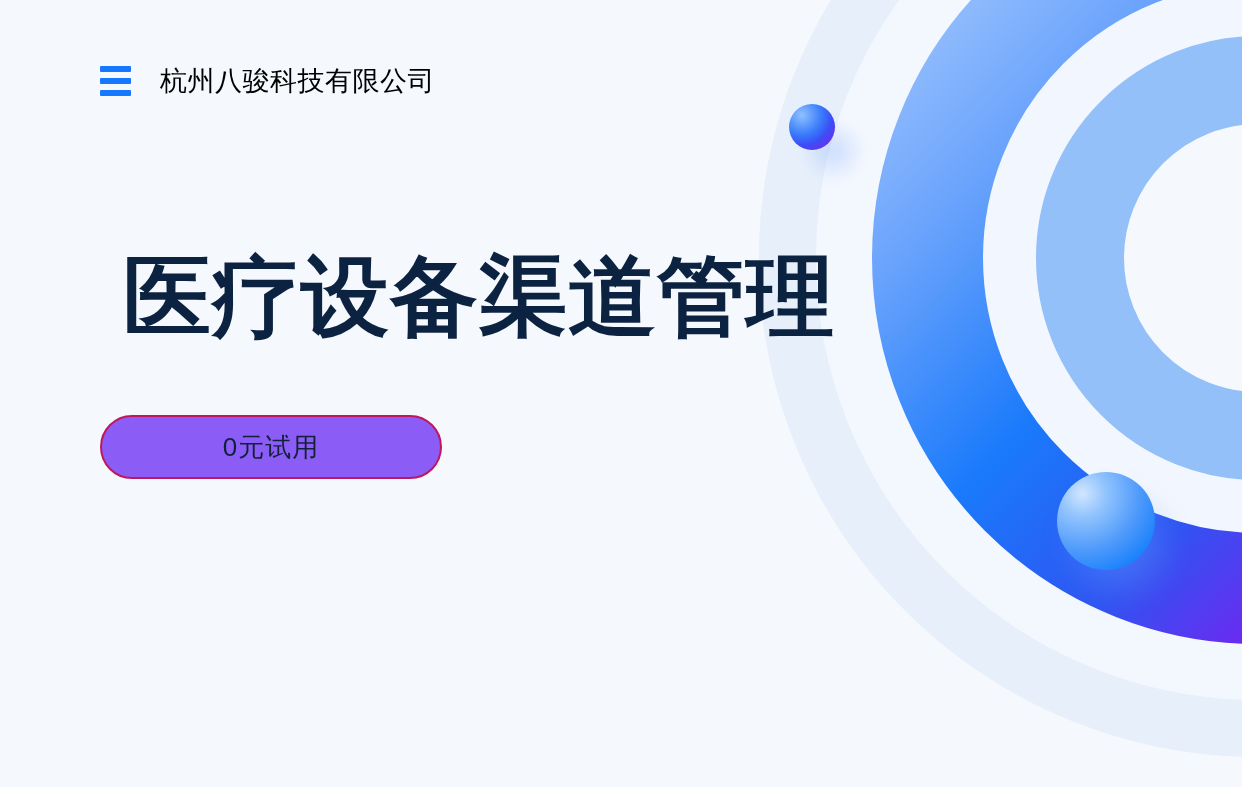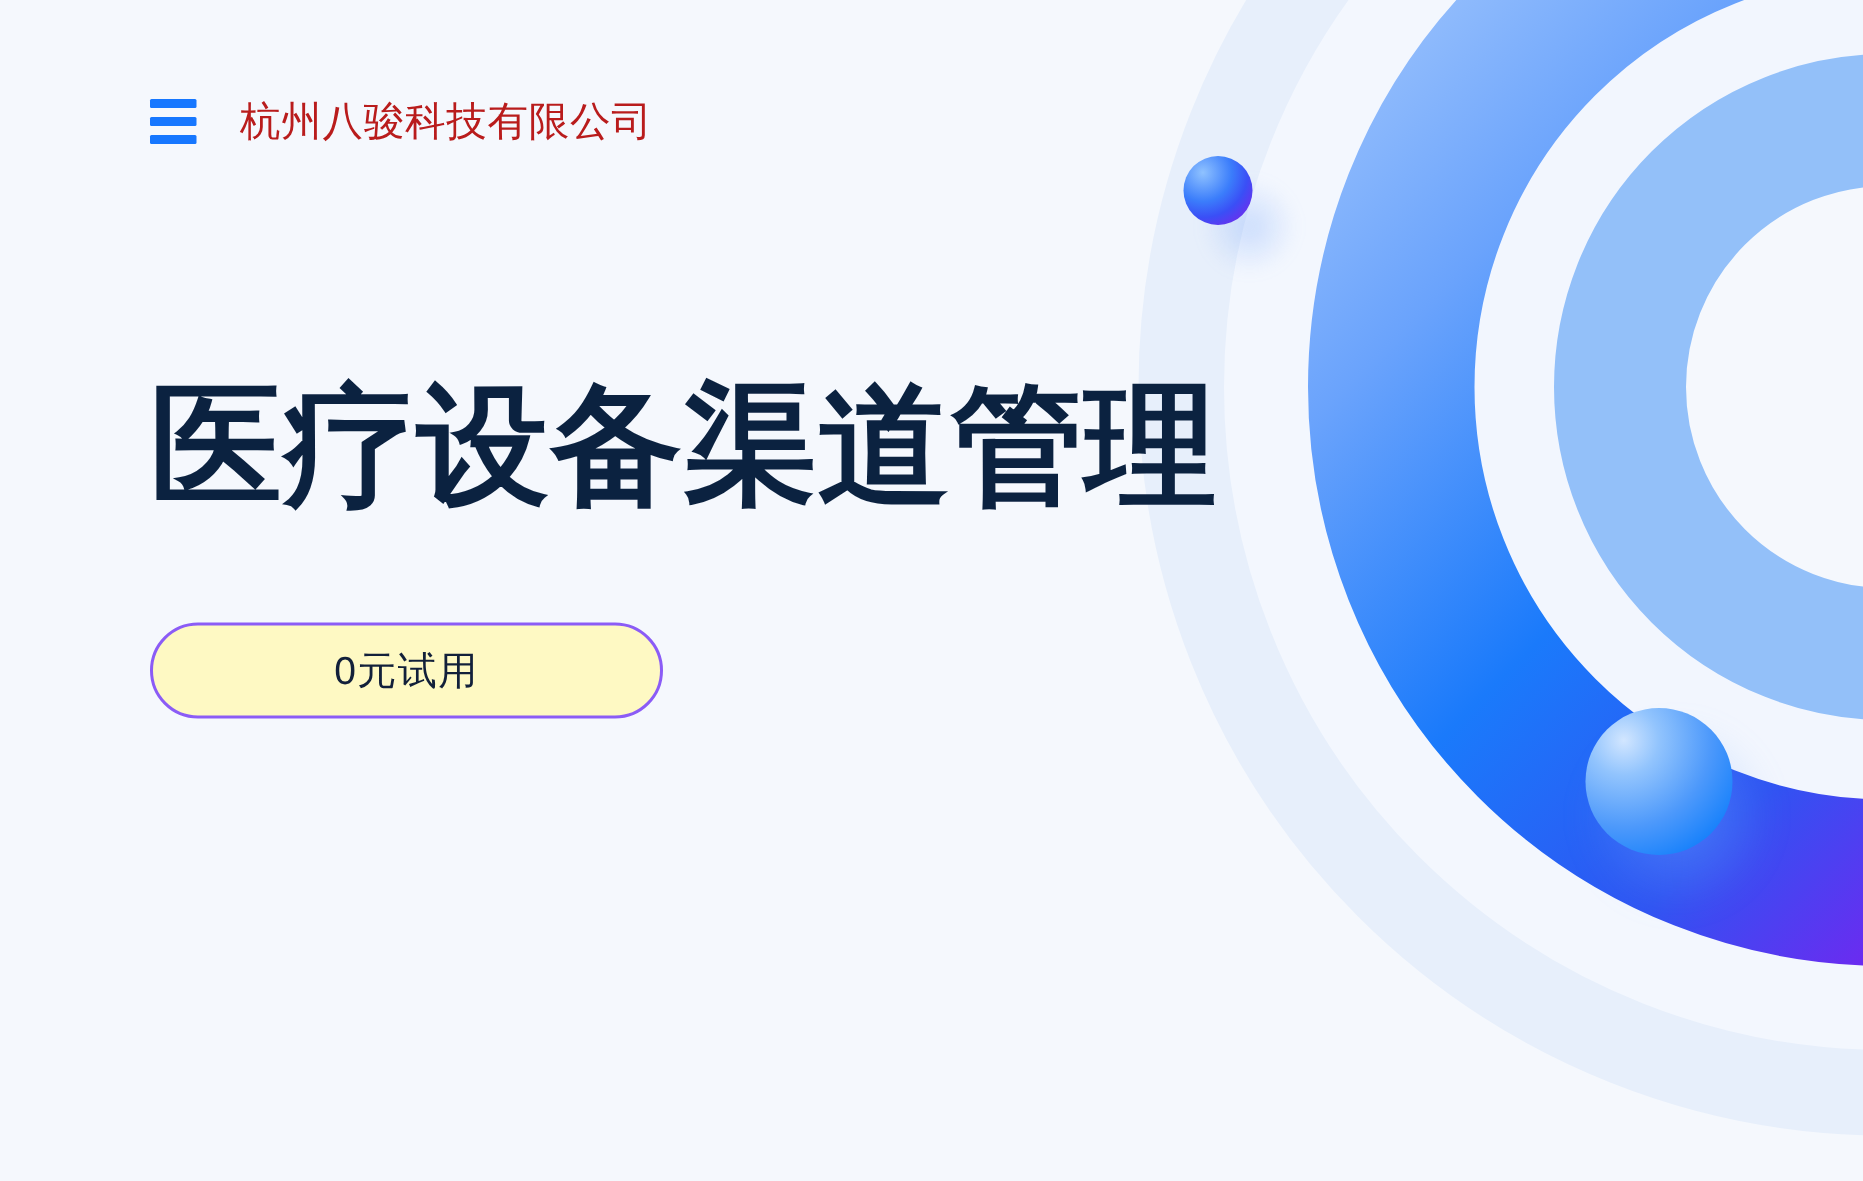--- a/index.html
+++ b/index.html
@@ -89,49 +89,49 @@
   .menu-btn .bar {
     width: 31px;
     height: 6px;
     border-radius: 1px;
     background: #1677ff;
     display: block;
   }
   .brand {
     font-size: 27px;
     line-height: 1;
-    color: #b91c1c;
+    color: #000000;
     letter-spacing: 0.5px;
     white-space: nowrap;
   }
 
   
   .hero {
     position: absolute;
     left: 100px;
     top: 242px;
     z-index: 5;
   }
   .hero-title {
     font-size: 88px;
     font-weight: bold;
     line-height: 1.25;
     color: #0b2240;
     letter-spacing: 1px;
     white-space: nowrap;
   }
-  .hero-title .line { display: block; }
+  .hero-title .line { display: block; margin-left: 23px; }
 
   .cta {
     margin-top: 63px;
     width: 342px;
     height: 64px;
     border-radius: 32px;
-    background: #fef9c3;
-    border: 2px solid #8b5cf6;
+    background: #8b5cf6;
+    border: 2px solid #be185d;
     color: #12203a;
     font-size: 26px;
     display: flex;
     align-items: center;
     justify-content: center;
     cursor: pointer;
     font-family: inherit;
     letter-spacing: 1px;
   }
 </style>

